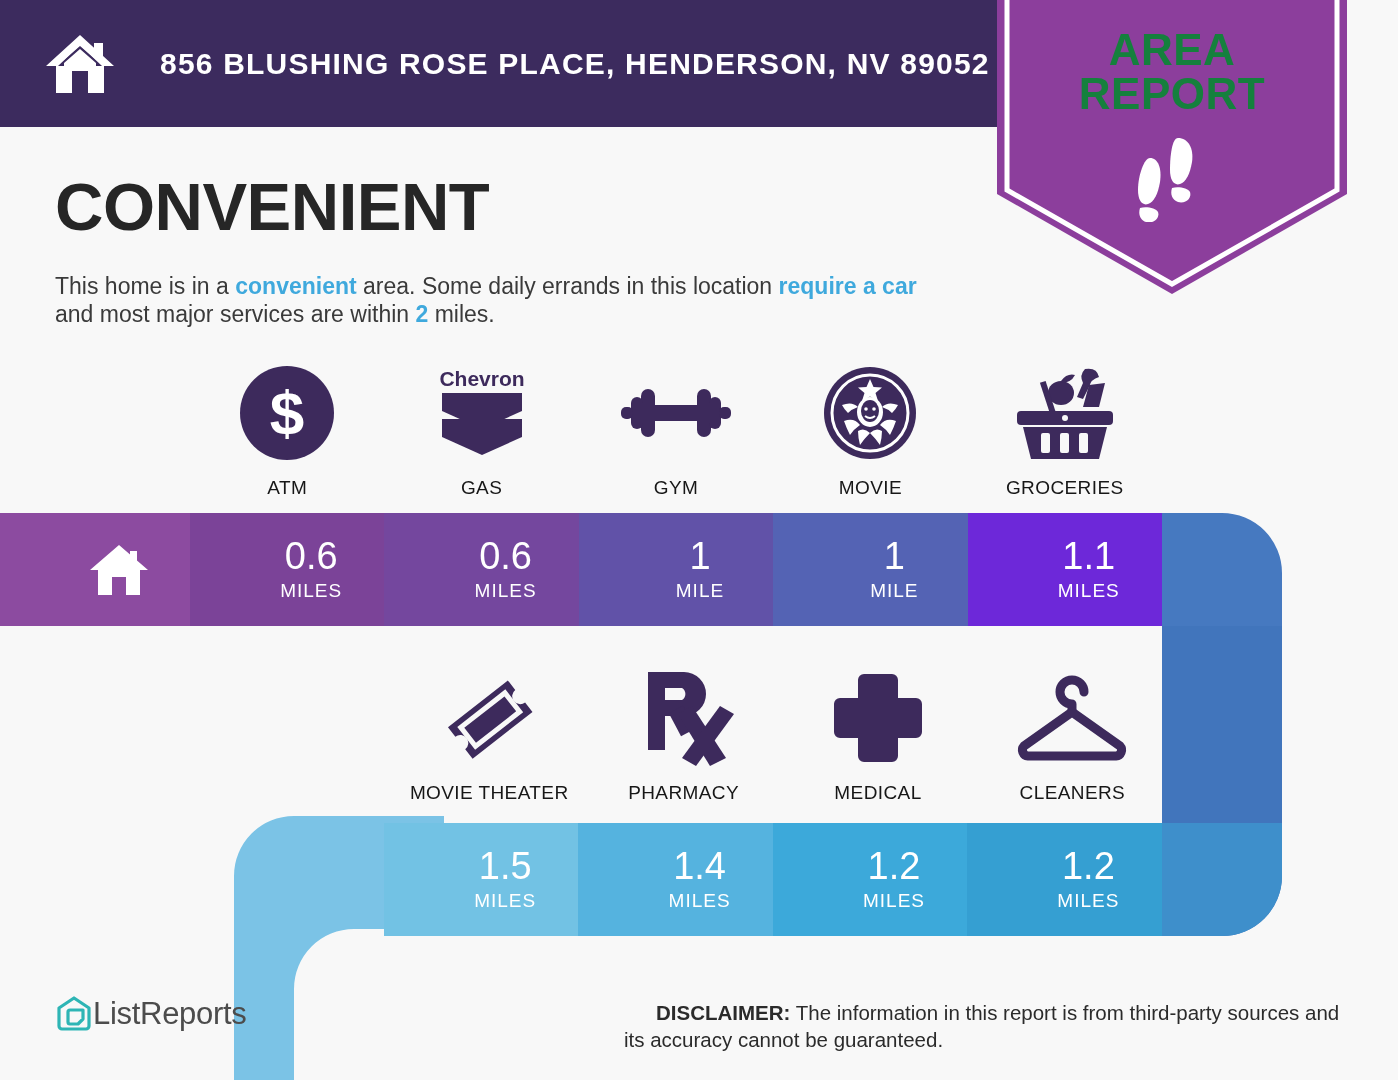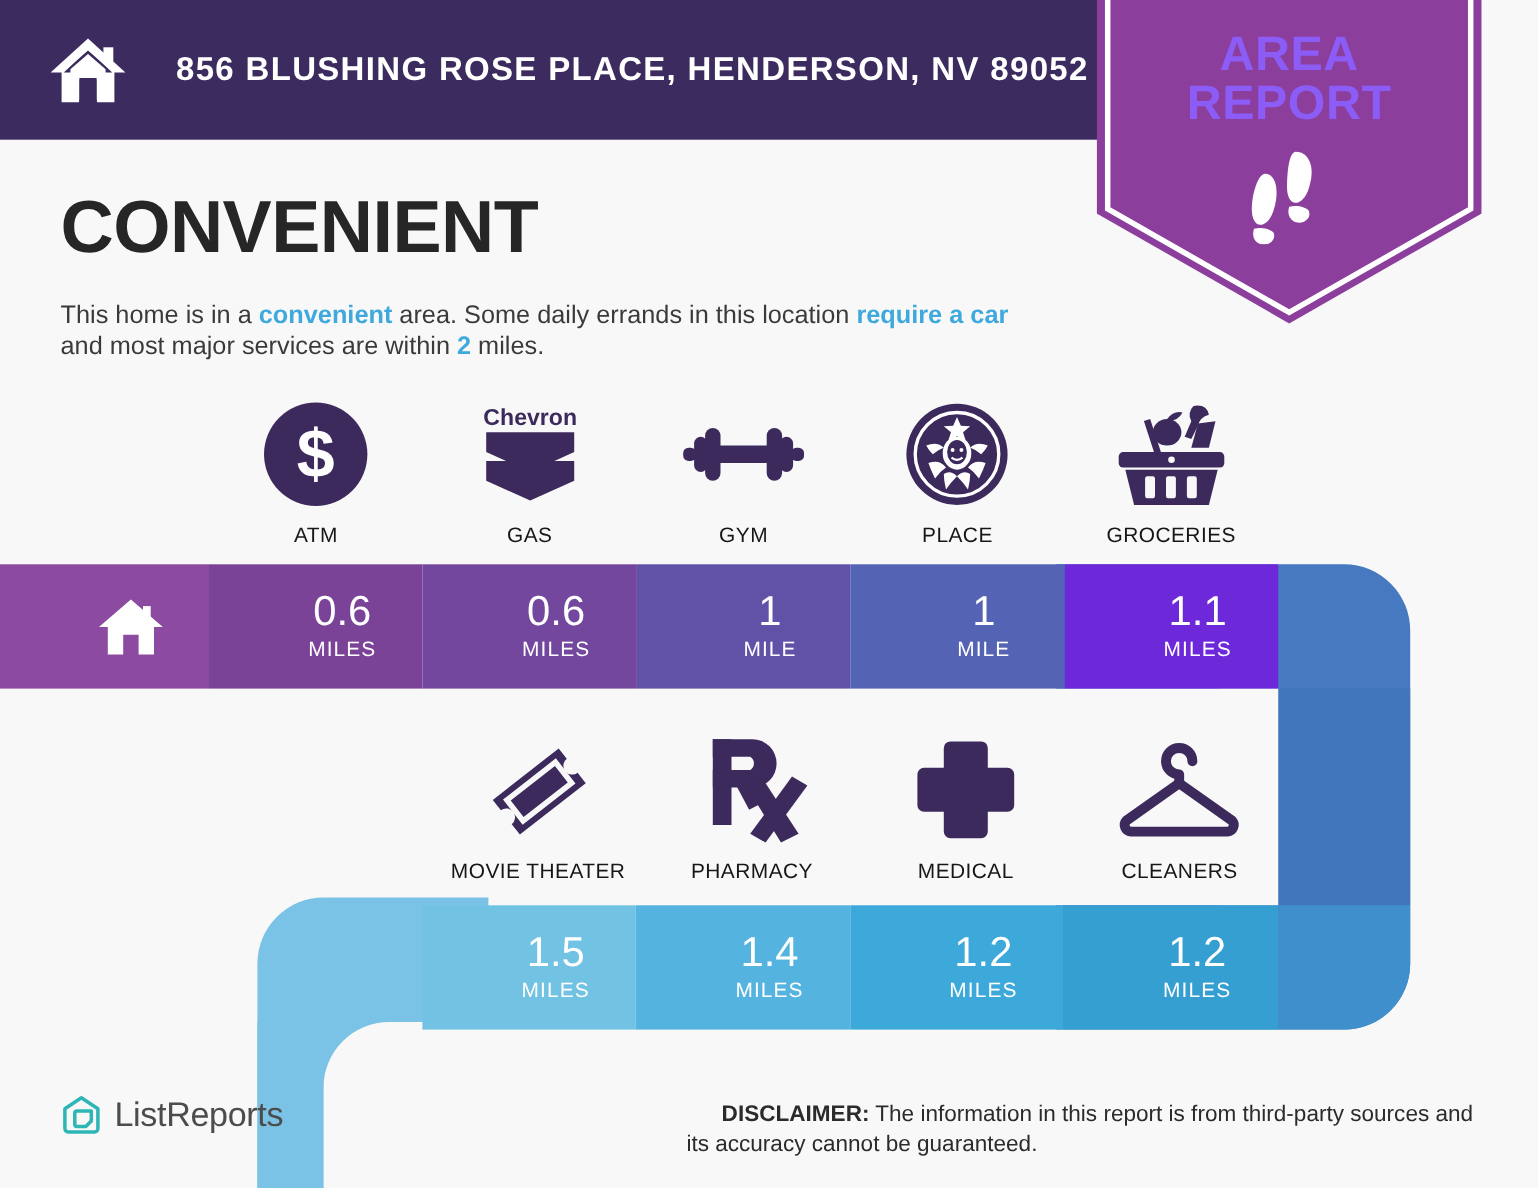--- a/index.html
+++ b/index.html
@@ -24,21 +24,21 @@
     color:#FFFFFF; font-size:30px; font-weight:700; letter-spacing:1.2px;
     white-space:nowrap;
   }
 
   
   .badge {
     position:absolute; left:997px; top:-6px; width:350px; height:305px; z-index:6;
   }
   .badge-label {
     position:absolute; top:34px; left:0; width:350px; text-align:center;
-    color:#8b5cf6; font-size:44px; font-weight:700; line-height:0.99;
+    color:#15803d; font-size:44px; font-weight:700; line-height:0.99;
     letter-spacing:0.5px; pointer-events:none;
   }
   .badge-feet { position:absolute; top:142px; left:125px; width:100px; height:86px; }
 
   
   .headline {
     position:absolute; left:55px; top:168px;
     font-size:67px; font-weight:700; color:#262626; letter-spacing:-0.5px;
   }
   .subtext {
@@ -72,21 +72,21 @@
   .bar-cell {
     display:flex; flex-direction:column; align-items:center; justify-content:center;
     color:#fff; height:113px;padding-left:48px;
   }
   .bar-cell .num { font-size:38px; font-weight:400; line-height:1; }
   .bar-cell .unit { font-size:19px; font-weight:400; letter-spacing:1px; margin-top:5px; }
   .bar-cell.home-cell { justify-content:center; }
   .bar-home-glyph { width:62px; height:54px; }
 
   
-  .logo { position:absolute; left:55px; top:995px; display:flex; align-items:center; gap:11px; z-index:5; }
+  .logo { position:absolute; left:55px; top:995px; display:flex; align-items:center; z-index:5; }
   .logo-mark { width:38px; height:38px; flex:none; }
   .logo-text { font-size:31px; color:#4C4C4C; letter-spacing:-0.3px; }
   .disclaimer {
     position:absolute; left:624px; top:1000px; width:730px;
     font-size:20.5px; color:#2B2B2B; line-height:1.3; z-index:5;
   }
   .disclaimer b { font-weight:700;margin-left:32px; }
 </style>
 </head>
 <body>
@@ -196,21 +196,21 @@
         <circle cx="52" cy="44" r="1.8" fill="#ffffff"></circle>
         <path d="M43 51 Q48 55 53 51" stroke="#ffffff" stroke-width="2" fill="none"></path>
         <path d="M20 40 Q30 36 36 42 Q30 44 26 48 Q22 44 20 40 Z" fill="#ffffff"></path>
         <path d="M76 40 Q66 36 60 42 Q66 44 70 48 Q74 44 76 40 Z" fill="#ffffff"></path>
         <path d="M22 56 Q32 52 38 60 Q32 64 28 70 Q24 62 22 56 Z" fill="#ffffff"></path>
         <path d="M74 56 Q64 52 58 60 Q64 64 68 70 Q72 62 74 56 Z" fill="#ffffff"></path>
         <path d="M36 66 Q42 62 48 68 Q42 74 38 80 Q36 72 36 66 Z" fill="#ffffff"></path>
         <path d="M60 66 Q54 62 48 68 Q54 74 58 80 Q60 72 60 66 Z" fill="#ffffff"></path>
       </svg>
     </div>
-    <div class="icon-label">PLACE</div>
+    <div class="icon-label">MOVIE</div>
   </div>
 
   <div class="icon-cell">
     <div class="icon-art">
       <svg width="104" height="100" viewBox="0 0 104 100">
         <g fill="#3D2A5C">
           <ellipse cx="48" cy="30" rx="13" ry="12"></ellipse>
           <path d="M48 18 Q54 10 62 12 Q58 20 48 20 Z"></path>
           <path d="M72 6 Q84 4 86 14 Q78 16 76 24 L70 36 L64 34 L70 20 Q66 12 72 6 Z"></path>
           <path d="M76 22 L92 20 L86 44 L70 44 Z"></path>

